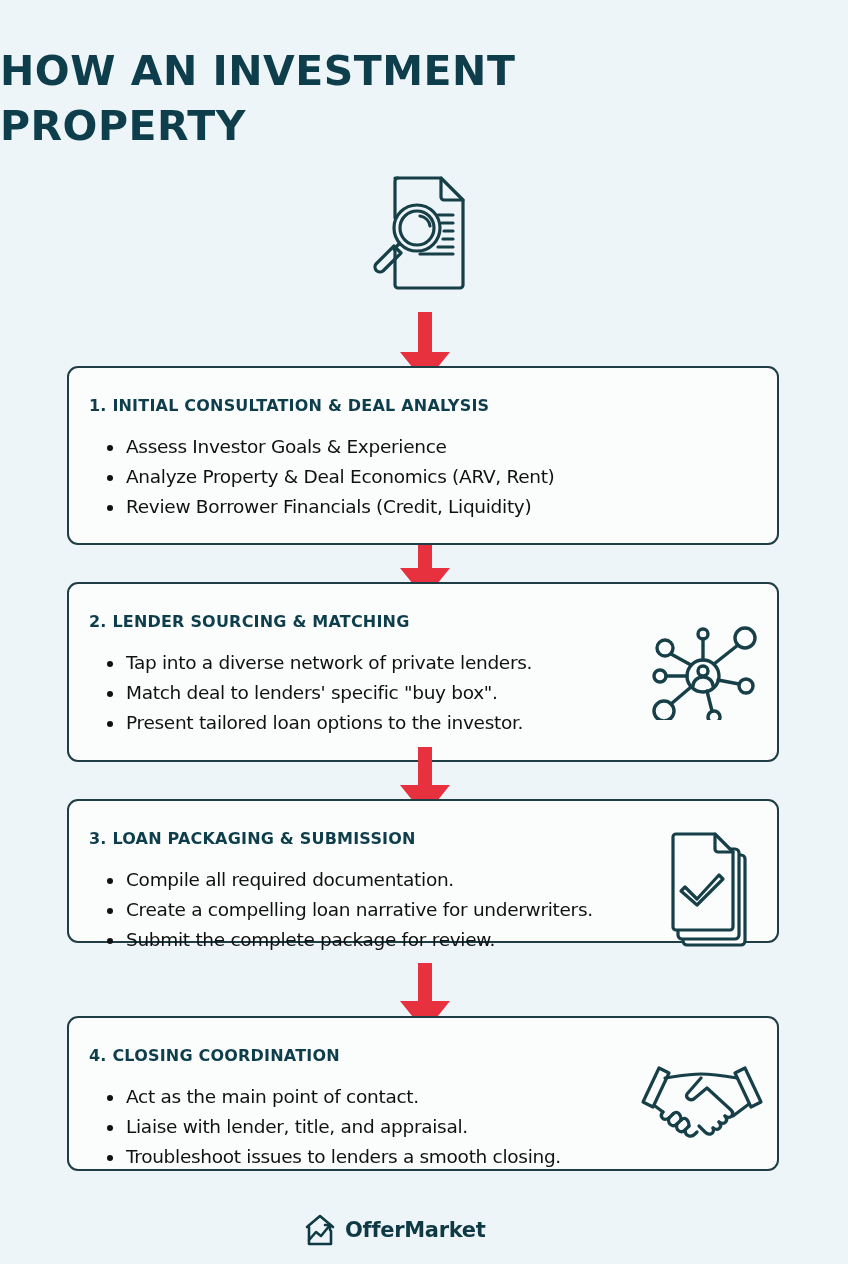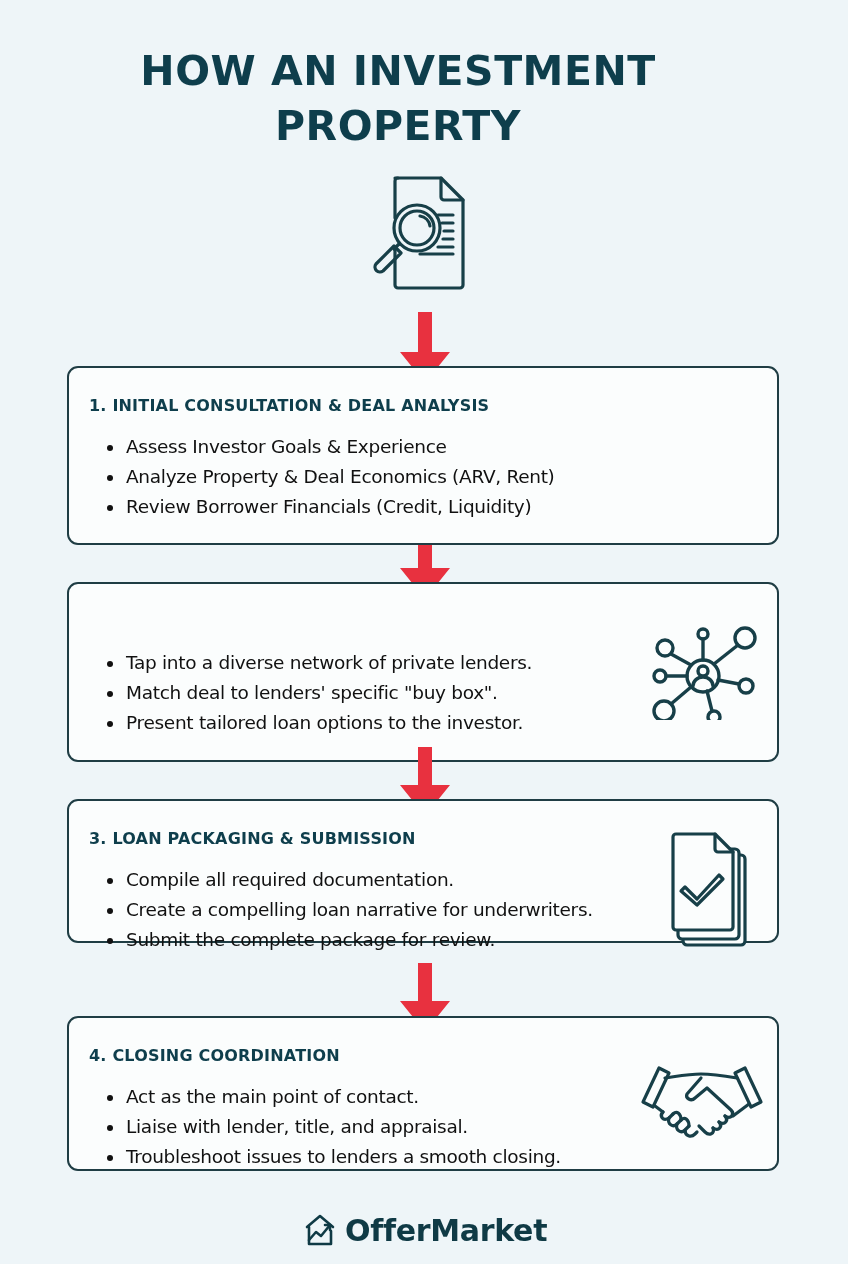--- a/index.html
+++ b/index.html
@@ -4,22 +4,21 @@
 <style>
   html, body { margin: 0; padding: 0; }
   body {
     width: 848px; height: 1264px; overflow: hidden;
     background: #eef5f8;
     font-family: "DejaVu Sans", sans-serif;
     position: relative;
     color: #0f3d4a;
   }
   .title {
-    position: absolute; left: 16px; top: 44px; width: 764px;
-    text-align: center;
+    position: absolute; left: 0; top: 44px; width: 764px;
     font-family: "DejaVu Sans", sans-serif;
     font-weight: bold;
     font-size: 41px; line-height: 55px;
     color: #0e3e4c;
     letter-spacing: 0.5px;
     transform: scaleX(1.0);
   }
   .hero-icon { position: absolute; left: 350px; top: 170px; width: 130px; height: 125px; }
   .arrow { position: absolute; width: 52px; }
   .step {
@@ -51,21 +50,21 @@
     content: ""; position: absolute; left: 2px; top: 13px;
     width: 6px; height: 6px; border-radius: 50%; background: #111;
   }
   .step-icon { position: absolute; }
   .logo {
     position: absolute; left: 303px; top: 1210px; height: 40px;
     display: flex; align-items: center; gap: 8px;
   }
   .logo-text {
     font-family: "DejaVu Sans", sans-serif; font-weight: bold;
-    font-size: 30px; color: #0f3a45; letter-spacing: -0.3px;
+    font-size: 21px; color: #0f3a45; letter-spacing: -0.3px;
   }
 </style>
 </head>
 <body>
 
 <div class="title">
   <div>HOW AN INVESTMENT PROPERTY</div>
 </div>
 
 <svg class="hero-icon" viewBox="0 0 130 125" fill="none" stroke="#173f48" stroke-width="3.2" stroke-linejoin="round" stroke-linecap="round">
@@ -95,20 +94,21 @@
 <div class="step" style="top:366px; height:179px;">
   <div class="step-title">1. INITIAL CONSULTATION &amp; DEAL ANALYSIS</div>
   <ul>
     <li>Assess Investor Goals &amp; Experience</li>
     <li>Analyze Property &amp; Deal Economics (ARV, Rent)</li>
     <li>Review Borrower Financials (Credit, Liquidity)</li>
   </ul>
 </div>
 
 <div class="step" style="top:582px; height:180px;">
+  <div class="step-title">2. LENDER SOURCING &amp; MATCHING</div>
   <ul>
     <li>Tap into a diverse network of private lenders.</li>
     <li>Match deal to lenders' specific "buy box".</li>
     <li>Present tailored loan options to the investor.</li>
   </ul>
   <svg class="step-icon" style="left:578px; top:36px; width:112px; height:100px;" viewBox="0 0 112 100" fill="none" stroke="#173f48" stroke-width="3.4" stroke-linecap="round">
     <circle cx="56" cy="56" r="16"></circle>
     <circle cx="56" cy="51" r="5"></circle>
     <path d="M46 66 a10 9 0 0 1 20 0"></path>
     <circle cx="18" cy="28" r="8"></circle>

